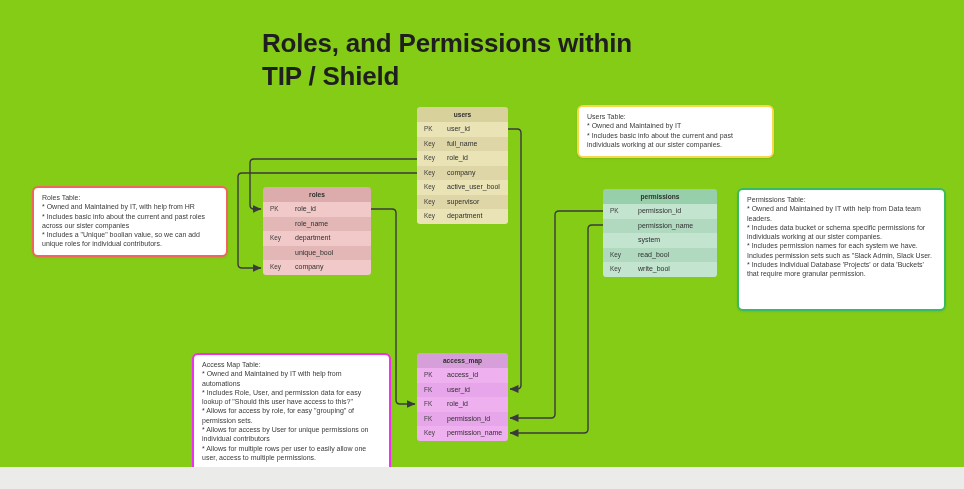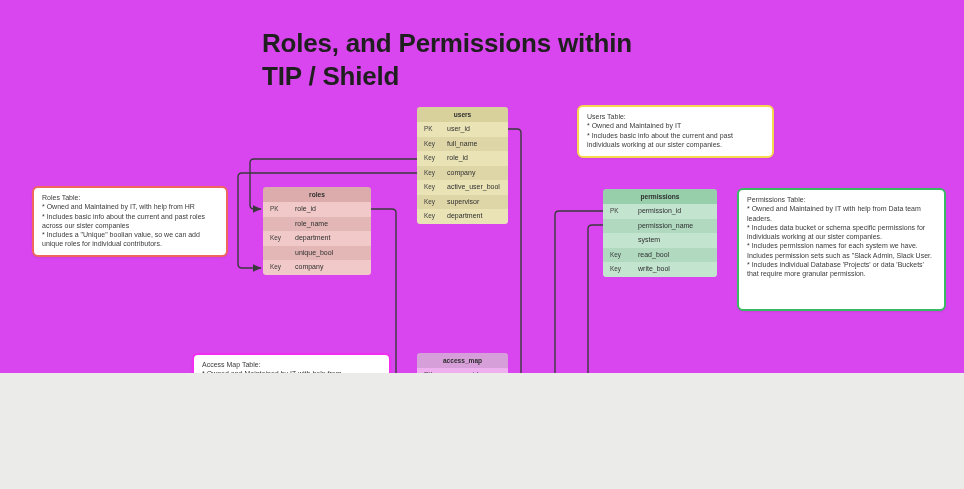--- a/index.html
+++ b/index.html
@@ -2,22 +2,22 @@
 <html><head>
 <meta charset="utf-8">
 <style>
   html,body{margin:0;padding:0;}
   body{
     font-family:"Liberation Sans", sans-serif;
     background:#ebebe9;
   }
   #canvas{
     position:relative;
-    width:964px;height:373px;
-    background:#d946ef;
+    width:964px;height:467px;
+    background:#84cc16;
     overflow:hidden;
   }
   
   .diagram-title{
     position:absolute;
     left:262px;top:27px;
     width:400px;
     font-size:26px;
     line-height:33px;
     font-weight:700;

